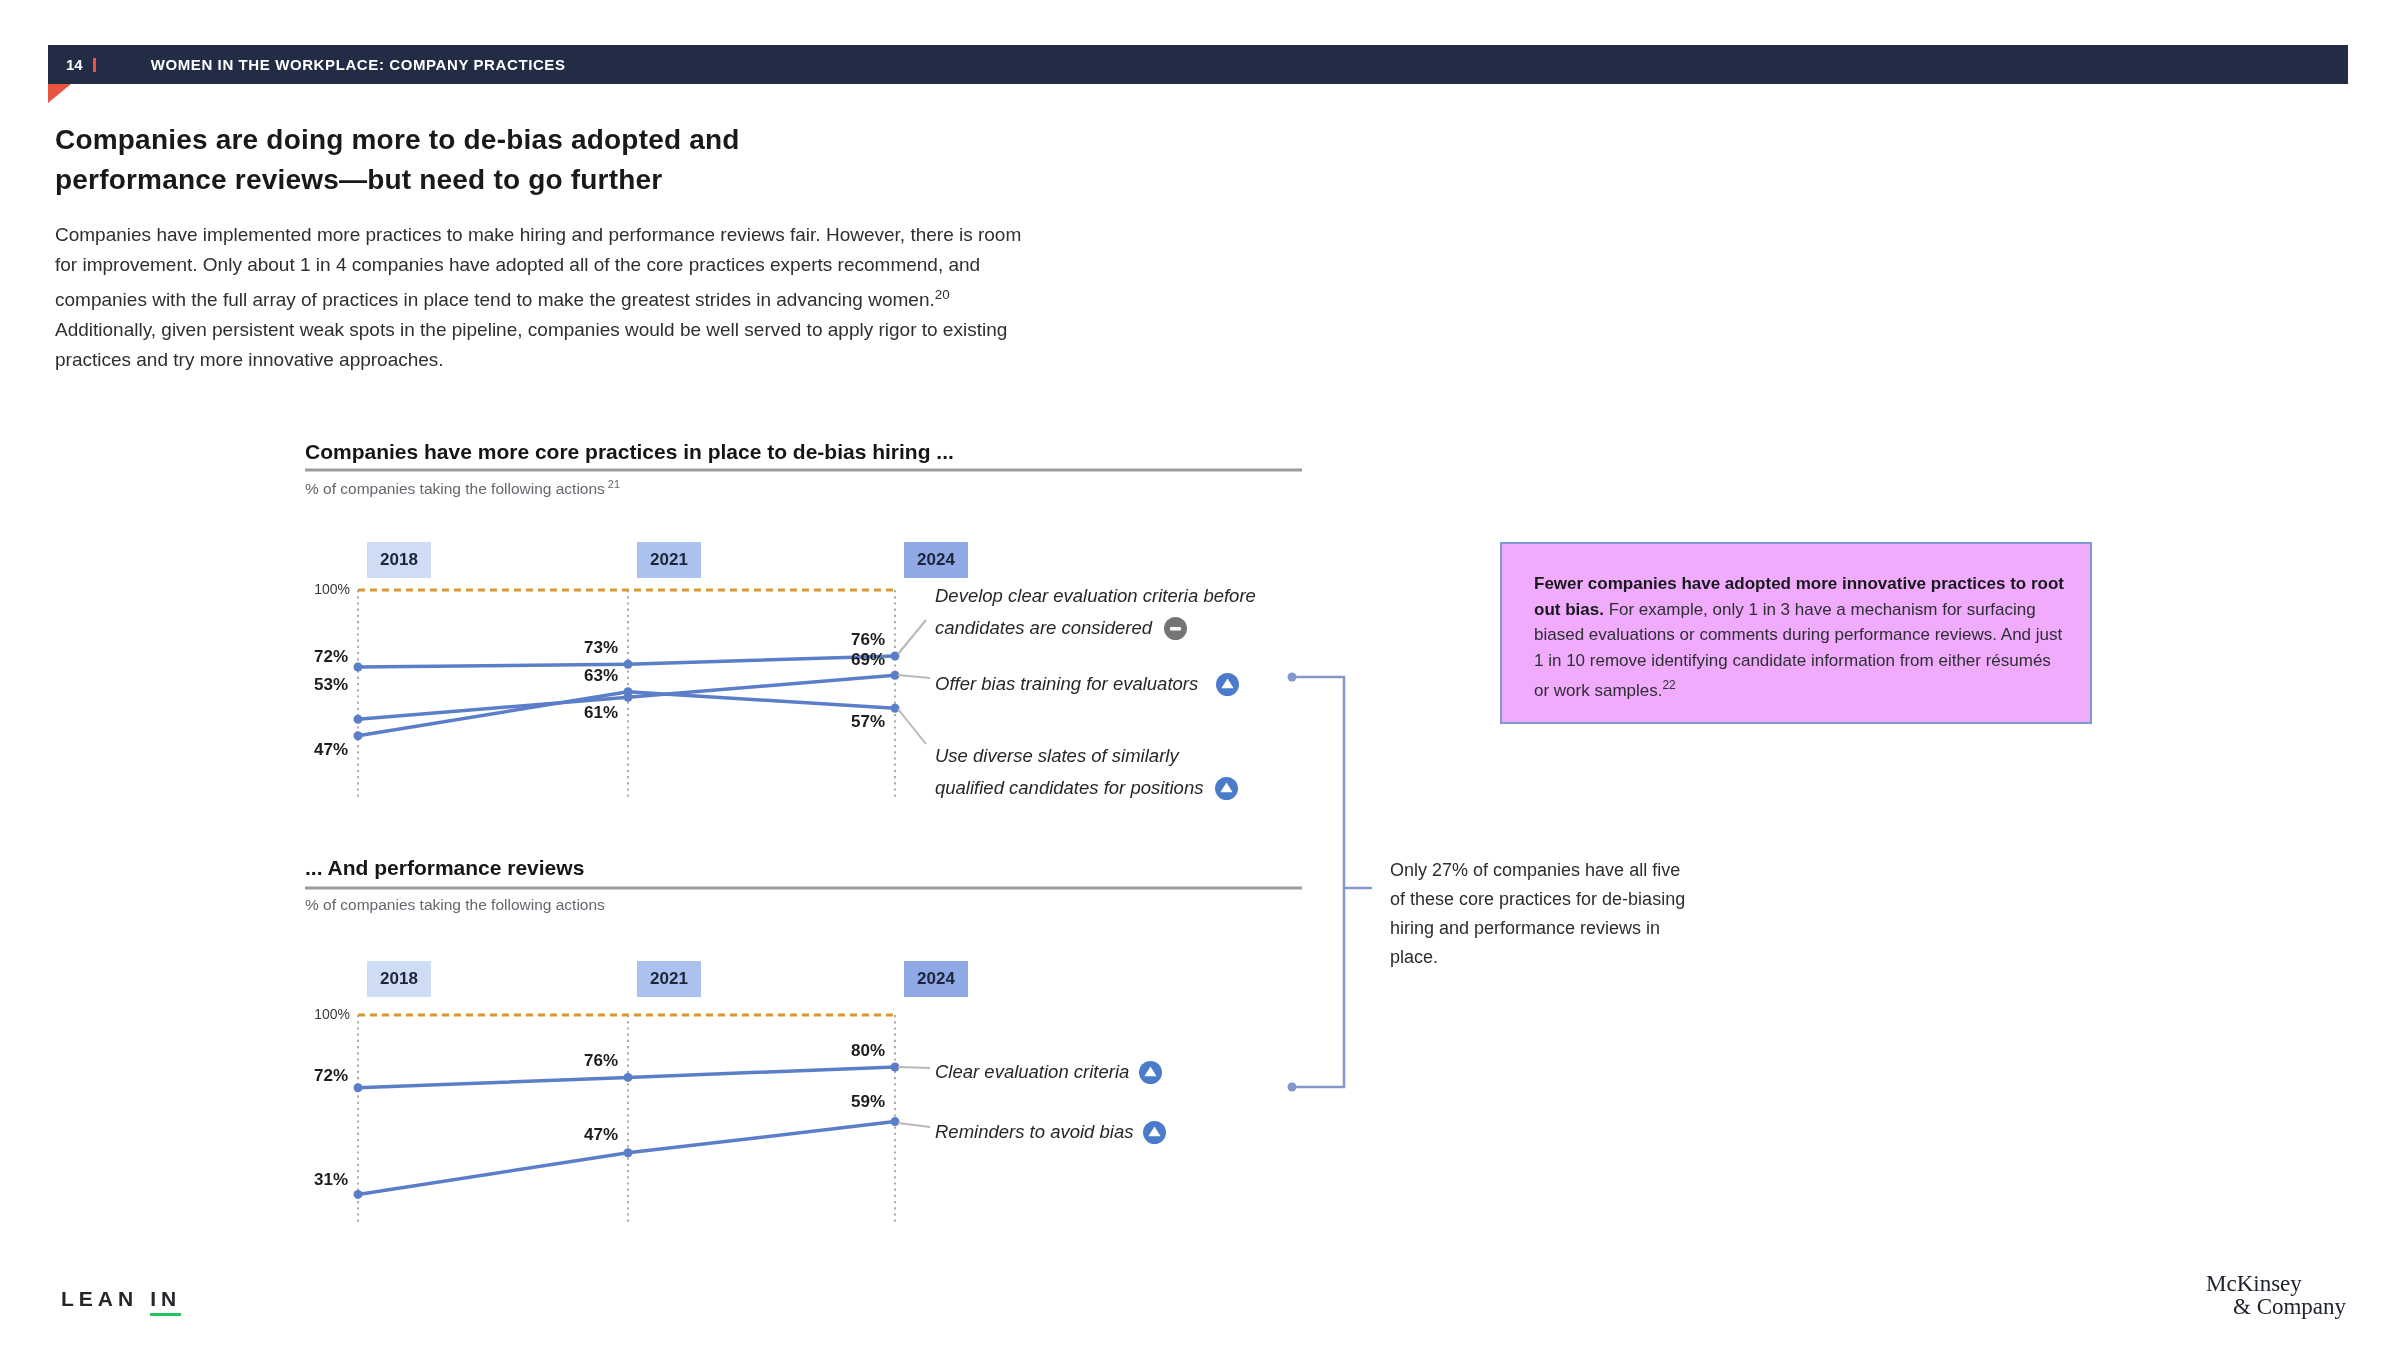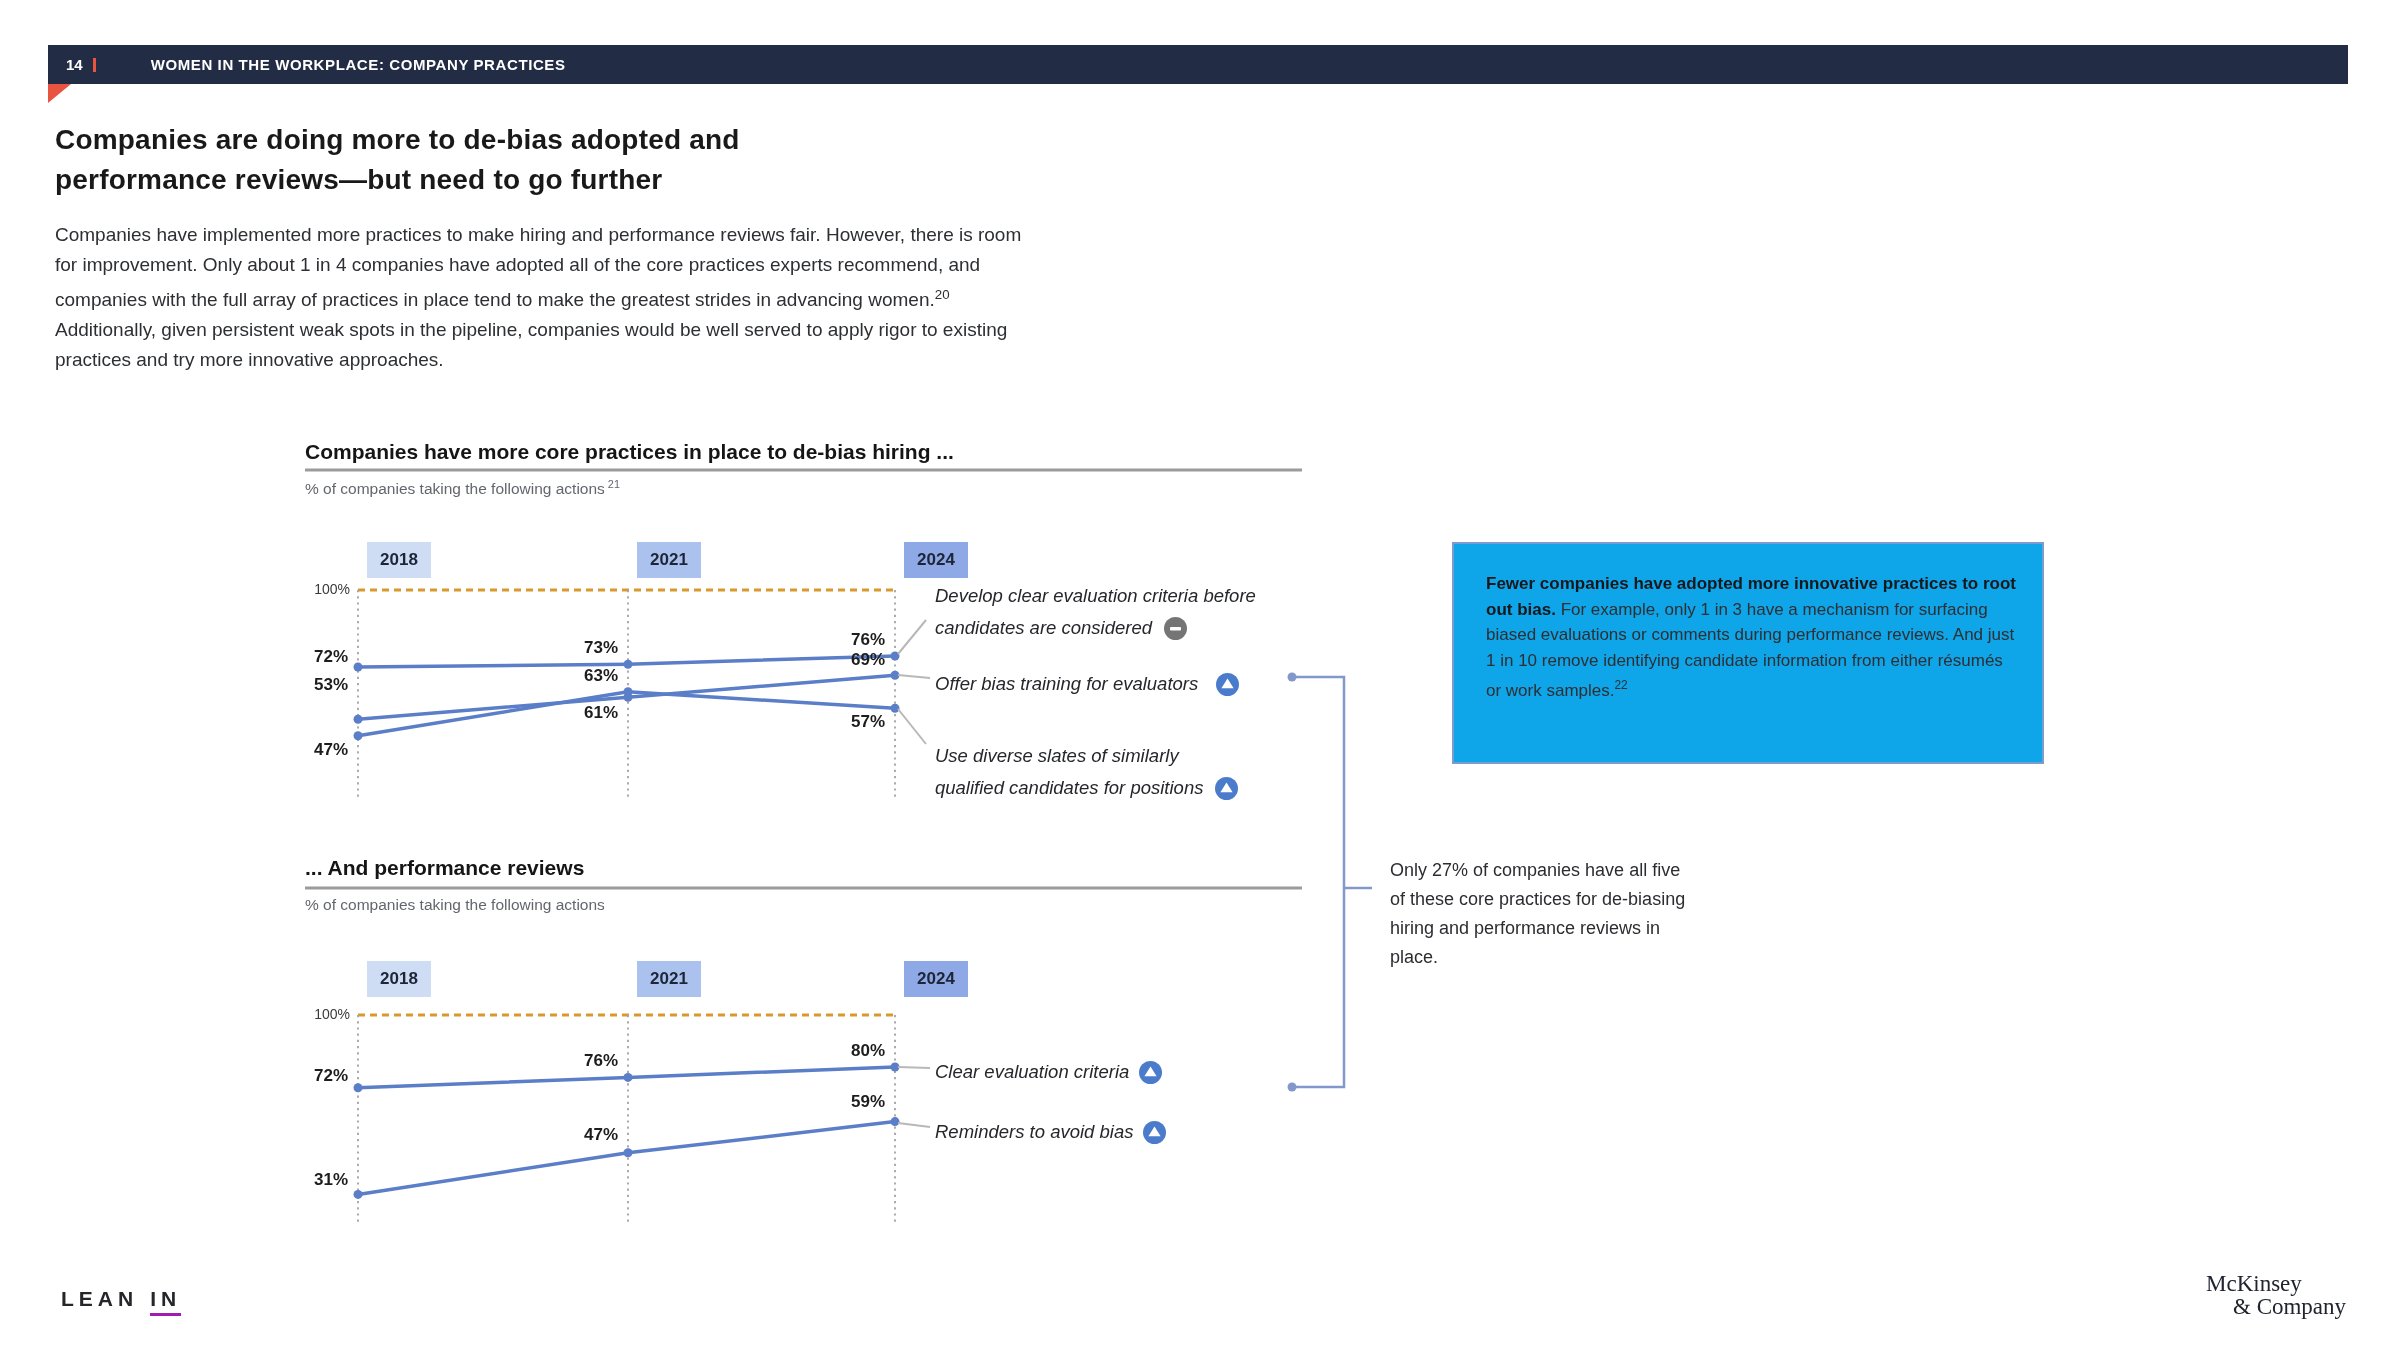--- a/index.html
+++ b/index.html
@@ -27,34 +27,34 @@
   .chart-title{position:absolute;font-size:21px;font-weight:bold;color:#151515;white-space:nowrap;}
   .chart-sub{position:absolute;font-size:15.5px;color:#63666c;white-space:nowrap;}
   .year-box{position:absolute;width:64px;height:36px;line-height:36px;text-align:center;
             font-size:17px;font-weight:bold;color:#1E2538;margin-left:41px;}
   .ref-label{position:absolute;width:60px;text-align:right;font-size:14px;color:#3a3a3a;}
   .value-label{position:absolute;width:90px;text-align:right;font-size:17px;font-weight:bold;color:#1d1d1d;}
   .series-label{position:absolute;font-size:18.5px;font-style:italic;color:#26272b;line-height:32px;white-space:nowrap;}
   .series-label svg{vertical-align:-6px;}
 
   
-  .callout{position:absolute;left:1452px;top:542px;width:592px;height:222px;
-           background:#0ea5e9;border:2px solid #7E9ACE;box-sizing:border-box;}
+  .callout{position:absolute;left:1500px;top:542px;width:592px;height:182px;
+           background:#f0abfc;border:2px solid #7E9ACE;box-sizing:border-box;}
   .callout-text{position:absolute;left:32px;top:27px;width:535px;font-size:17px;
                 line-height:25.5px;color:#2e2f33;}
   .callout-text b{color:#17181c;}
 
   
   .annotation{position:absolute;left:1390px;top:856px;width:305px;font-size:18px;
               line-height:29px;color:#2c2d31;}
 
   
   .leanin{position:absolute;left:61px;top:1287px;font-size:21px;font-weight:bold;
           letter-spacing:5px;color:#24262a;white-space:nowrap;}
-  .leanin .in{margin-left:12px;border-bottom:3px solid #a21caf;padding-bottom:3px;}
+  .leanin .in{margin-left:12px;border-bottom:3px solid #22c55e;padding-bottom:3px;}
   .mck{position:absolute;left:2206px;top:1272px;font-family:"Liberation Serif",serif;
        font-size:23px;line-height:23px;color:#20242e;}
   .mck .l2{margin-left:27px;}
 
   #overlay{position:absolute;left:0;top:0;z-index:1;}
   .htext{z-index:2;}
 </style>
 </head>
 <body>
 

